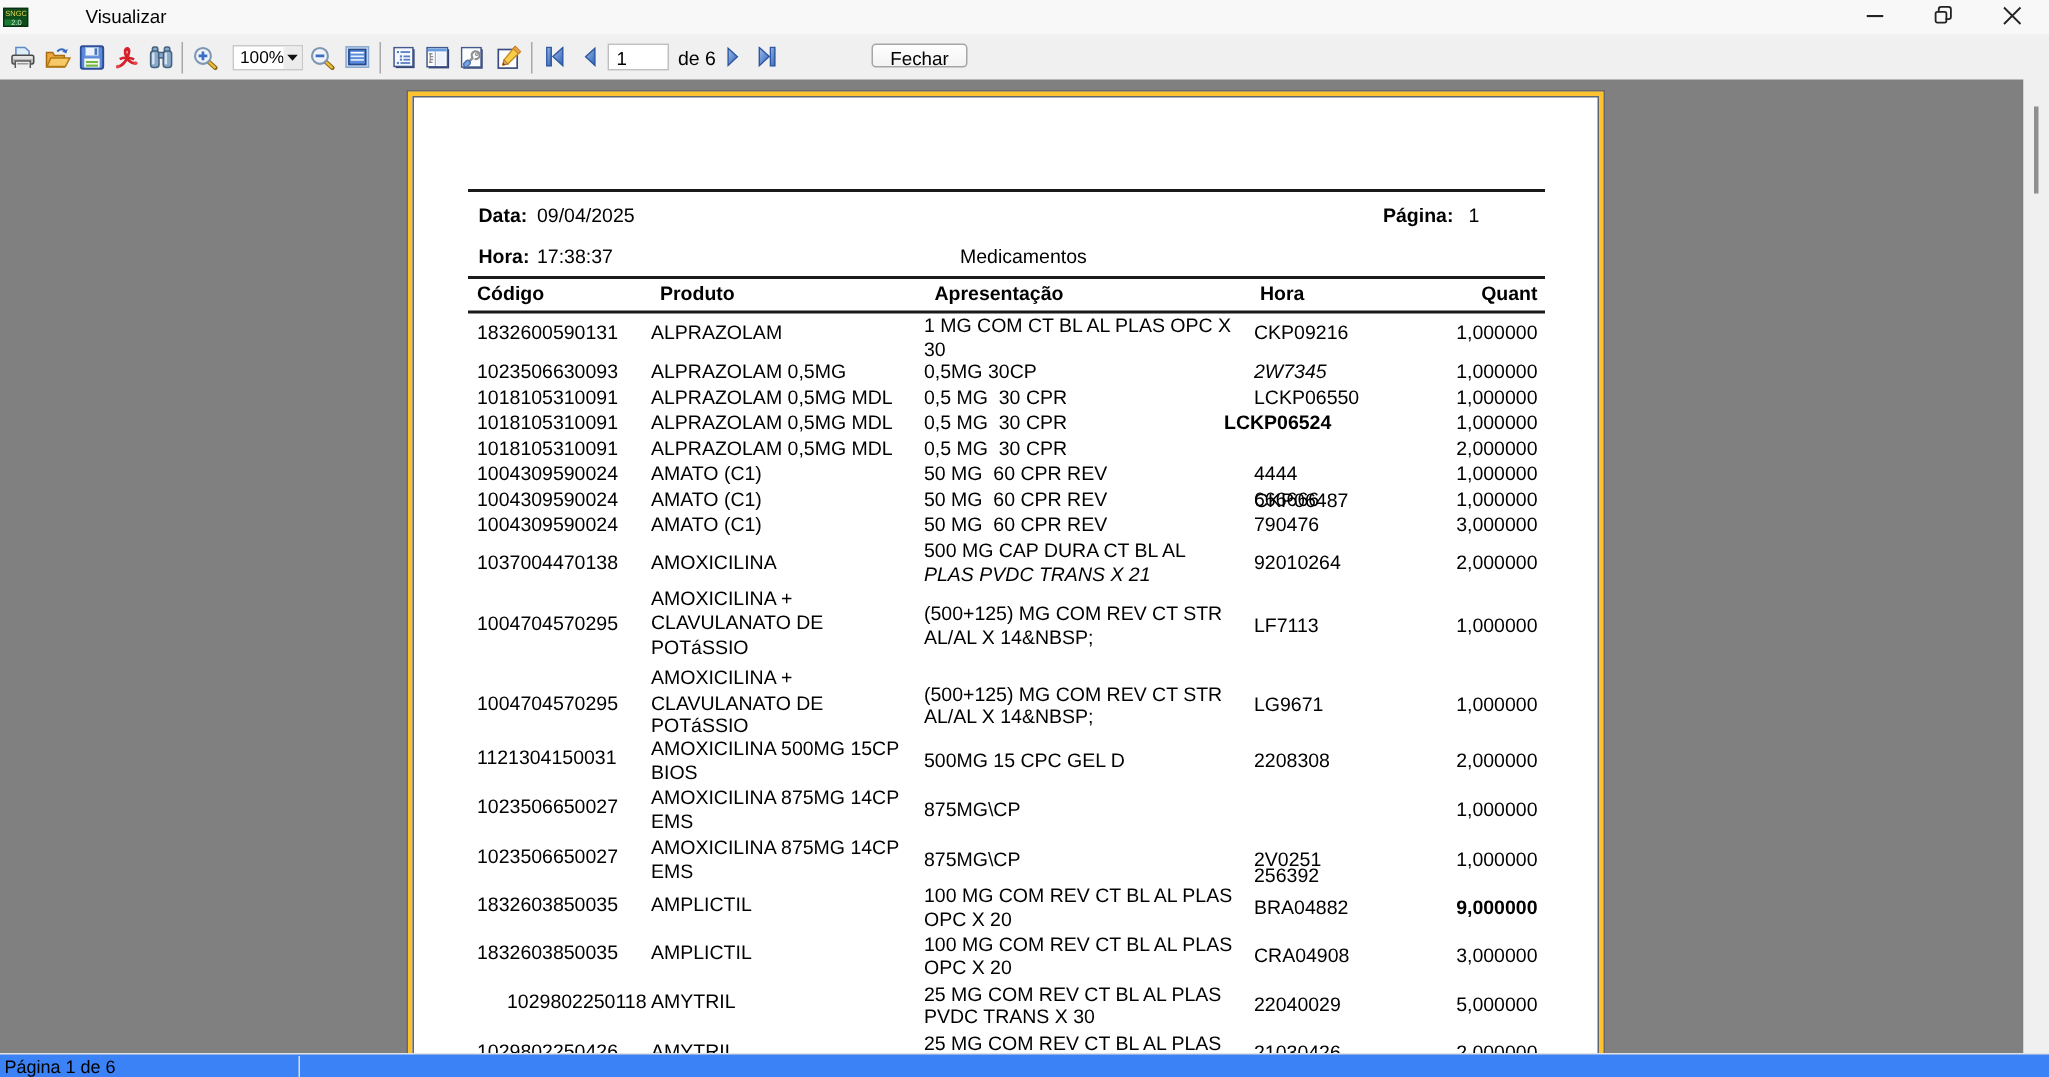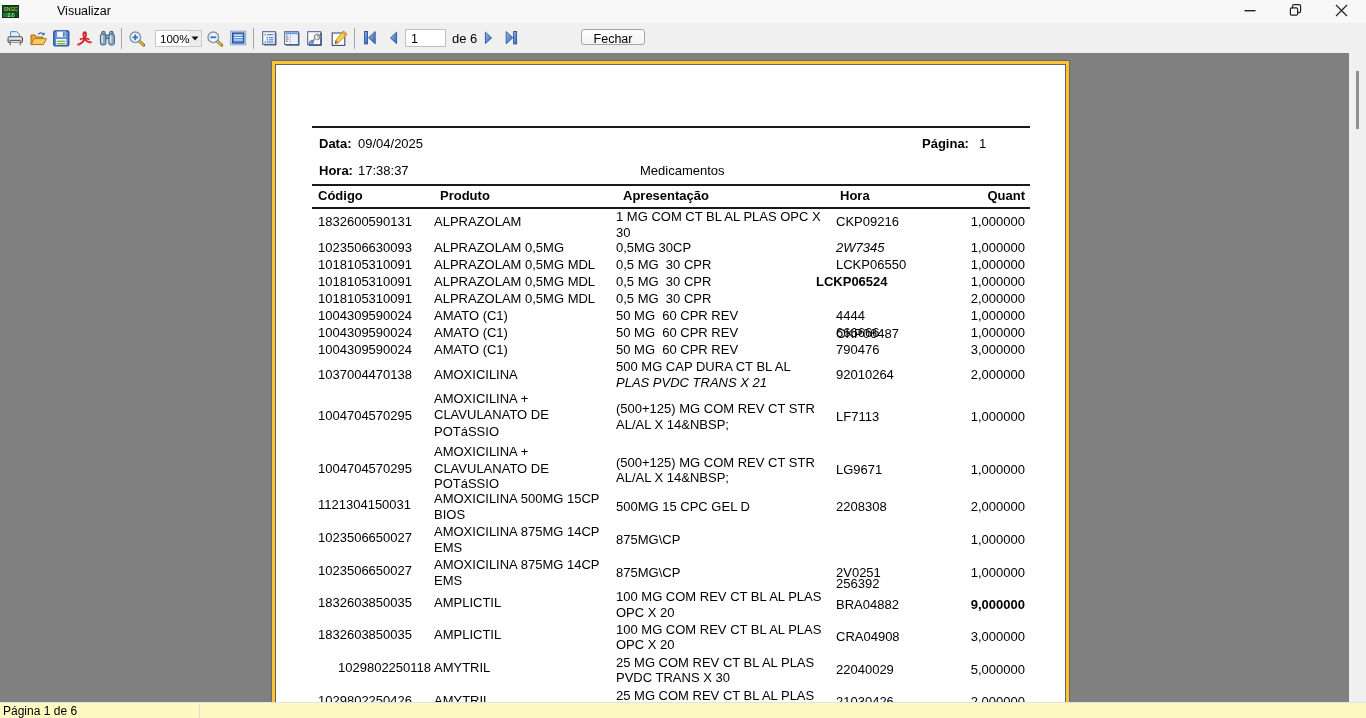--- a/index.html
+++ b/index.html
@@ -27,21 +27,21 @@
 #pgold{position:absolute;left:0;top:0;right:0;bottom:0;border:3px solid #fcc230;}
 #pginner{position:absolute;left:0;top:0;right:0;bottom:0;border:1px solid #5d6670;background:#fff;}
 #textlayer{position:absolute;left:0;top:-53px;width:1366px;height:718px;font-size:13px;color:#000;}
 .t{position:absolute;white-space:pre;line-height:16px;}
 .b{font-weight:bold;}
 .rule{position:absolute;left:312px;width:718px;height:2px;background:#1a1a1a;}
 
 #sbar{position:absolute;left:1349px;top:53px;width:17px;height:649px;background:#f0f0f0;}
 #sthumb{position:absolute;left:7px;top:18px;width:3px;height:58px;background:#8f8f8f;}
 
-#status{position:absolute;left:0;top:702px;width:1366px;height:16px;background:#fef9c3;border-top:1px solid #e2e2e2;}
+#status{position:absolute;left:0;top:702px;width:1366px;height:16px;background:#3b82f6;border-top:1px solid #e2e2e2;}
 #status .txt{position:absolute;left:3px;top:1px;font-size:12px;color:#000;}
 #status .div1{position:absolute;left:199px;top:1px;width:1px;height:14px;background:#dcdcdc;}
 </style></head><body>
 <div id="win">
 
 <div id="titlebar">
 <svg class="abs" style="left:2px;top:5px" width="17" height="13" viewBox="0 0 17 13">
 <rect x="0" y="0" width="17" height="13" fill="#0d4d1c"></rect>
 <rect x="0.5" y="0.5" width="16" height="12" fill="none" stroke="#0a2f12" stroke-width="1"></rect>
 <rect x="1" y="8" width="10" height="4" fill="#1d7a32"></rect>

